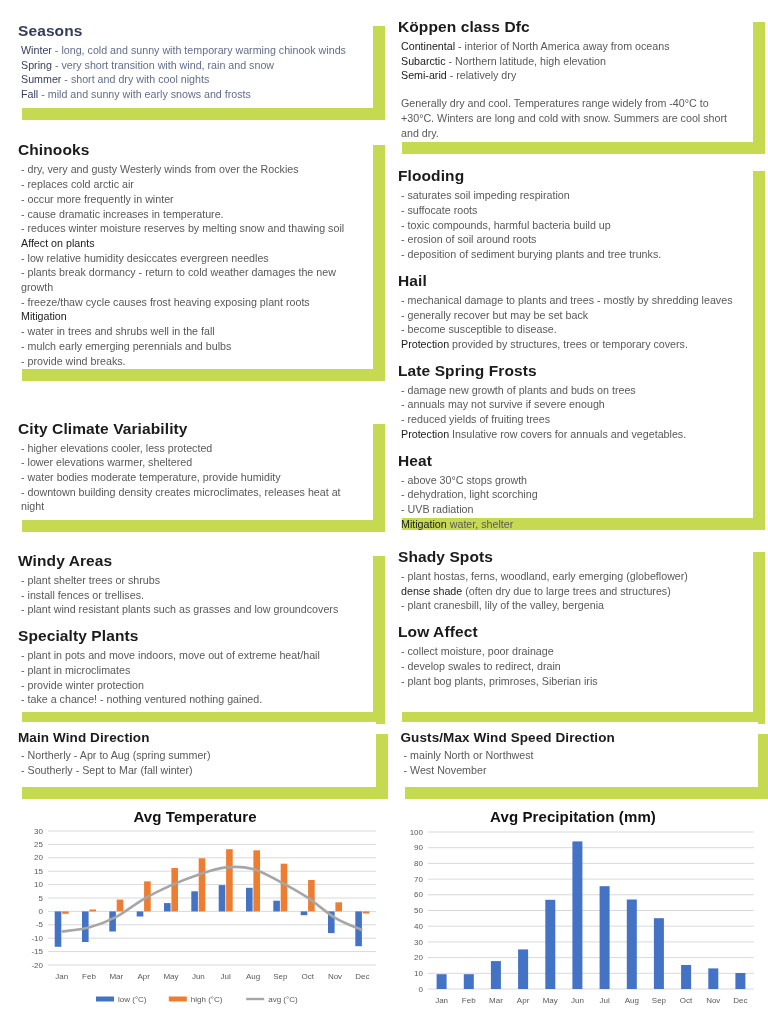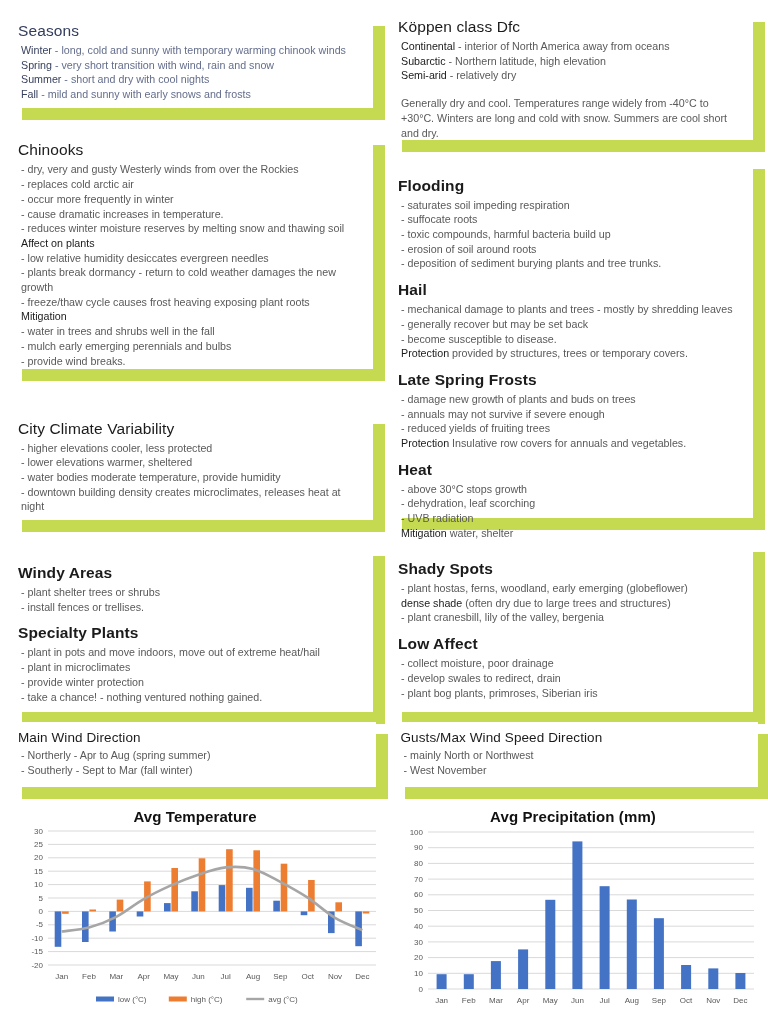--- a/index.html
+++ b/index.html
@@ -8,29 +8,29 @@
     font-family:"Liberation Sans","DejaVu Sans",sans-serif;
   }
   .top{height:712px;display:flex;gap:17px;padding:0 10px;box-sizing:border-box;}
   .col{width:363px;display:flex;flex-direction:column;}
   .card{
     background:#fff;box-sizing:border-box;width:100%;
     padding:8px 12px 10px 8px;
     box-shadow:12px 12px 0 0 #c6da51;
   }
   .card-title{
-    margin:0 0 3px 0;font-size:15.5px;font-weight:normal;color:#1b1b1b;letter-spacing:.1px;
+    margin:0 0 3px 0;font-size:15.5px;font-weight:bold;color:#1b1b1b;letter-spacing:.1px;
   }
   .navy .card-title{color:#333c5c;}
   .navy .line{color:#646e8c;}
   .navy .line .b{color:#39425f;}
   .sec-title{
     font-size:15.5px;font-weight:bold;color:#1b1b1b;margin:10px 0 3px 0;letter-spacing:.1px;
   }
-  .sec-title:first-child{margin-top:12px;}
+  .sec-title:first-child{margin-top:0;}
   .line{
     font-size:10.7px;line-height:14.7px;color:#595959;padding-left:3px;
   }
   .line .b{font-weight:normal;color:#1b1b1b;}
   .line.gap{margin-top:13px;}
   
   .wind-row{height:88px;display:flex;gap:17px;padding:0 10px;box-sizing:border-box;align-items:flex-start;justify-content:flex-end;}
   .wind-row .card{margin-top:10px;min-height:62px;}
   .wind-row .card-title{font-size:13.5px;}
   
@@ -89,20 +89,21 @@
             <div class="line">- water bodies moderate temperature, provide humidity</div>
             <div class="line">- downtown building density creates microclimates, releases heat at night</div>
           </div>
       </section>
 
       <section class="card mt24 mh-windy">
         <div>
             <div class="sec-title">Windy Areas</div>
             <div class="line">- plant shelter trees or shrubs</div>
             <div class="line">- install fences or trellises.</div>
+            <div class="line">- plant wind resistant plants such as grasses and low groundcovers</div>
             <div class="sec-title">Specialty Plants</div>
             <div class="line">- plant in pots and move indoors, move out of extreme heat/hail</div>
             <div class="line">- plant in microclimates</div>
             <div class="line">- provide winter protection</div>
             <div class="line">- take a chance! - nothing ventured nothing gained.</div>
           </div>
       </section>
     </div>
 
     <div class="col">
@@ -129,21 +130,21 @@
             <div class="line">- generally recover but may be set back</div>
             <div class="line">- become susceptible to disease.</div>
             <div class="line"><span class="b">Protection</span> provided by structures, trees or temporary covers.</div>
             <div class="sec-title">Late Spring Frosts</div>
             <div class="line">- damage new growth of plants and buds on trees</div>
             <div class="line">- annuals may not survive if severe enough</div>
             <div class="line">- reduced yields of fruiting trees</div>
             <div class="line"><span class="b">Protection</span> Insulative row covers for annuals and vegetables.</div>
             <div class="sec-title">Heat</div>
             <div class="line">- above 30°C stops growth</div>
-            <div class="line">- dehydration, leaf scorching</div>
+            <div class="line">- dehydration, light scorching</div>
             <div class="line">- UVB radiation</div>
             <div class="line"><span class="b">Mitigation</span> water, shelter</div>
           </div>
       </section>
 
       <section class="card mt22 mh-shady">
         <div>
             <div class="sec-title">Shady Spots</div>
             <div class="line">- plant hostas, ferns, woodland, early emerging (globeflower)</div>
             <div class="line"><span class="b">dense shade</span> (often dry due to large trees and structures)</div>

